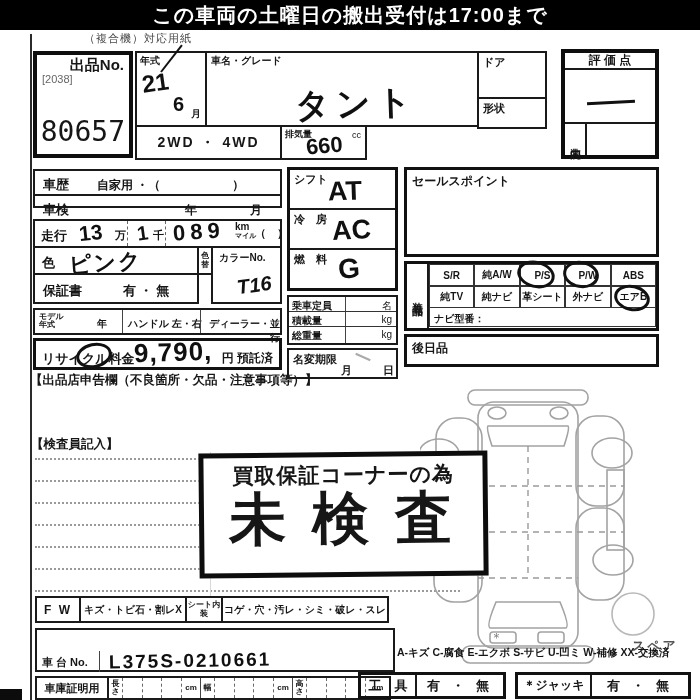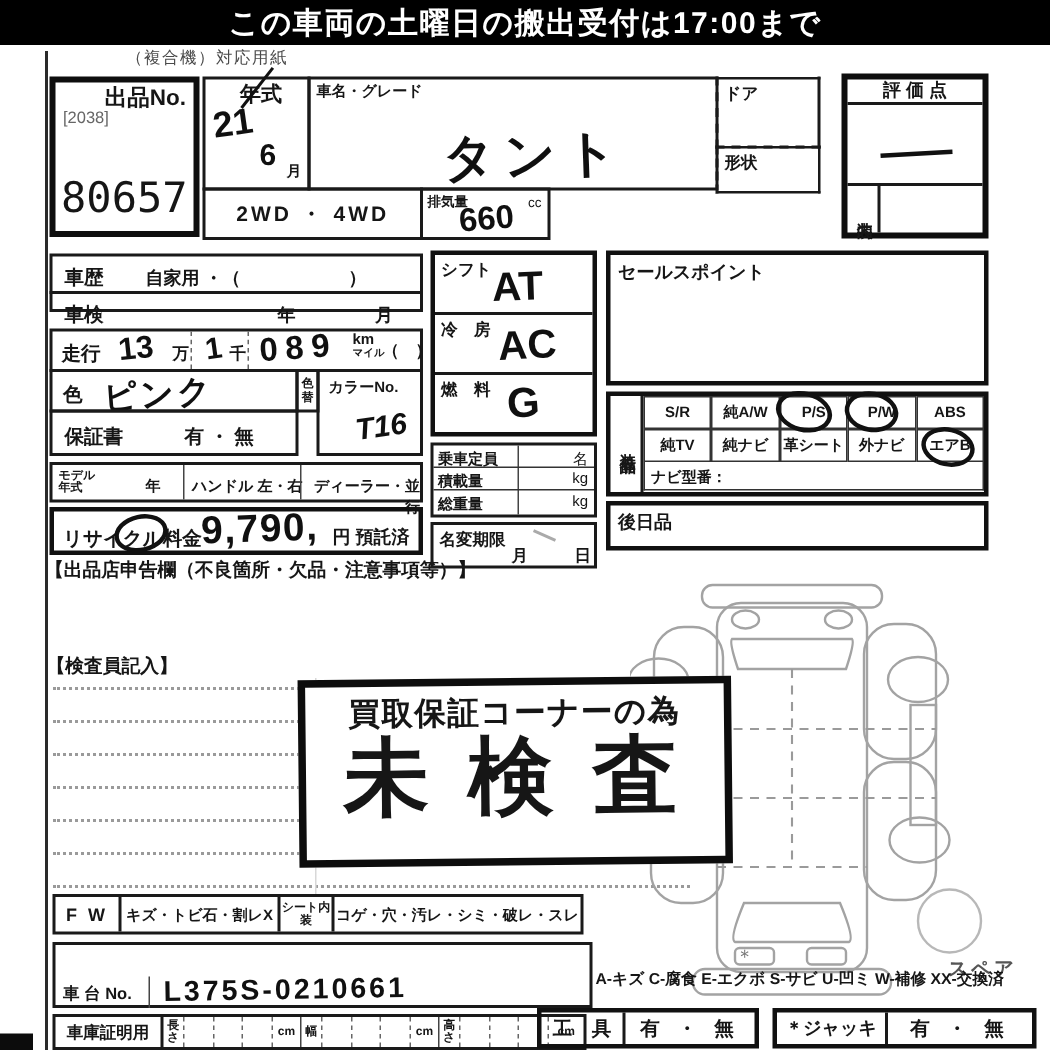--- a/index.html
+++ b/index.html
@@ -30,21 +30,21 @@
   <div class="a" style="left:30px;top:34px;height:666px;border-left:2px solid #2a2a2a;"></div>
   <div class="a" style="left:0;top:689px;width:22px;height:11px;background:#0c0c0c;"></div>
 
   <div class="a bx4" style="left:33px;top:51px;width:100px;height:107px;">
     <div class="a lbl" style="right:5px;top:1px;font-size:15px;">出品No.</div>
     <div class="a" style="left:5px;top:18px;font-size:11px;color:#666;">[2038]</div>
     <div class="a" style="right:4px;bottom:6px;font-size:28px;font-family:'DejaVu Sans Mono',monospace;">80657</div>
   </div>
 
   <div class="a bx" style="left:135px;top:51px;width:72px;height:76px;">
-    <div class="a lbl" style="left:3px;top:1px;font-size:14px;margin-left:20px;">年式</div>
+    <div class="a lbl" style="left:3px;top:1px;font-size:10px;">年式</div>
     <div class="a hw" style="left:5px;top:16px;font-size:24px;transform:rotate(-8deg);">21</div>
     <div class="a" style="left:24px;top:18px;width:34px;height:0;border-top:2px solid #111;transform:rotate(-52deg);transform-origin:left;"></div>
     <div class="a hw" style="left:36px;top:40px;font-size:20px;">6</div>
     <div class="a lbl" style="left:54px;top:54px;font-size:10px;">月</div>
   </div>
   <div class="a bx" style="left:205px;top:51px;width:274px;height:76px;">
     <div class="a lbl" style="left:4px;top:1px;font-size:10px;">車名・グレード</div>
     <div class="a hw" style="left:88px;top:28px;font-size:34px;letter-spacing:6px;transform:rotate(-2deg);">タント</div>
   </div>
   <div class="a" style="left:477px;top:51px;width:70px;height:48px;border:2px solid #1a1a1a;border-left:2px dashed #1a1a1a;">

